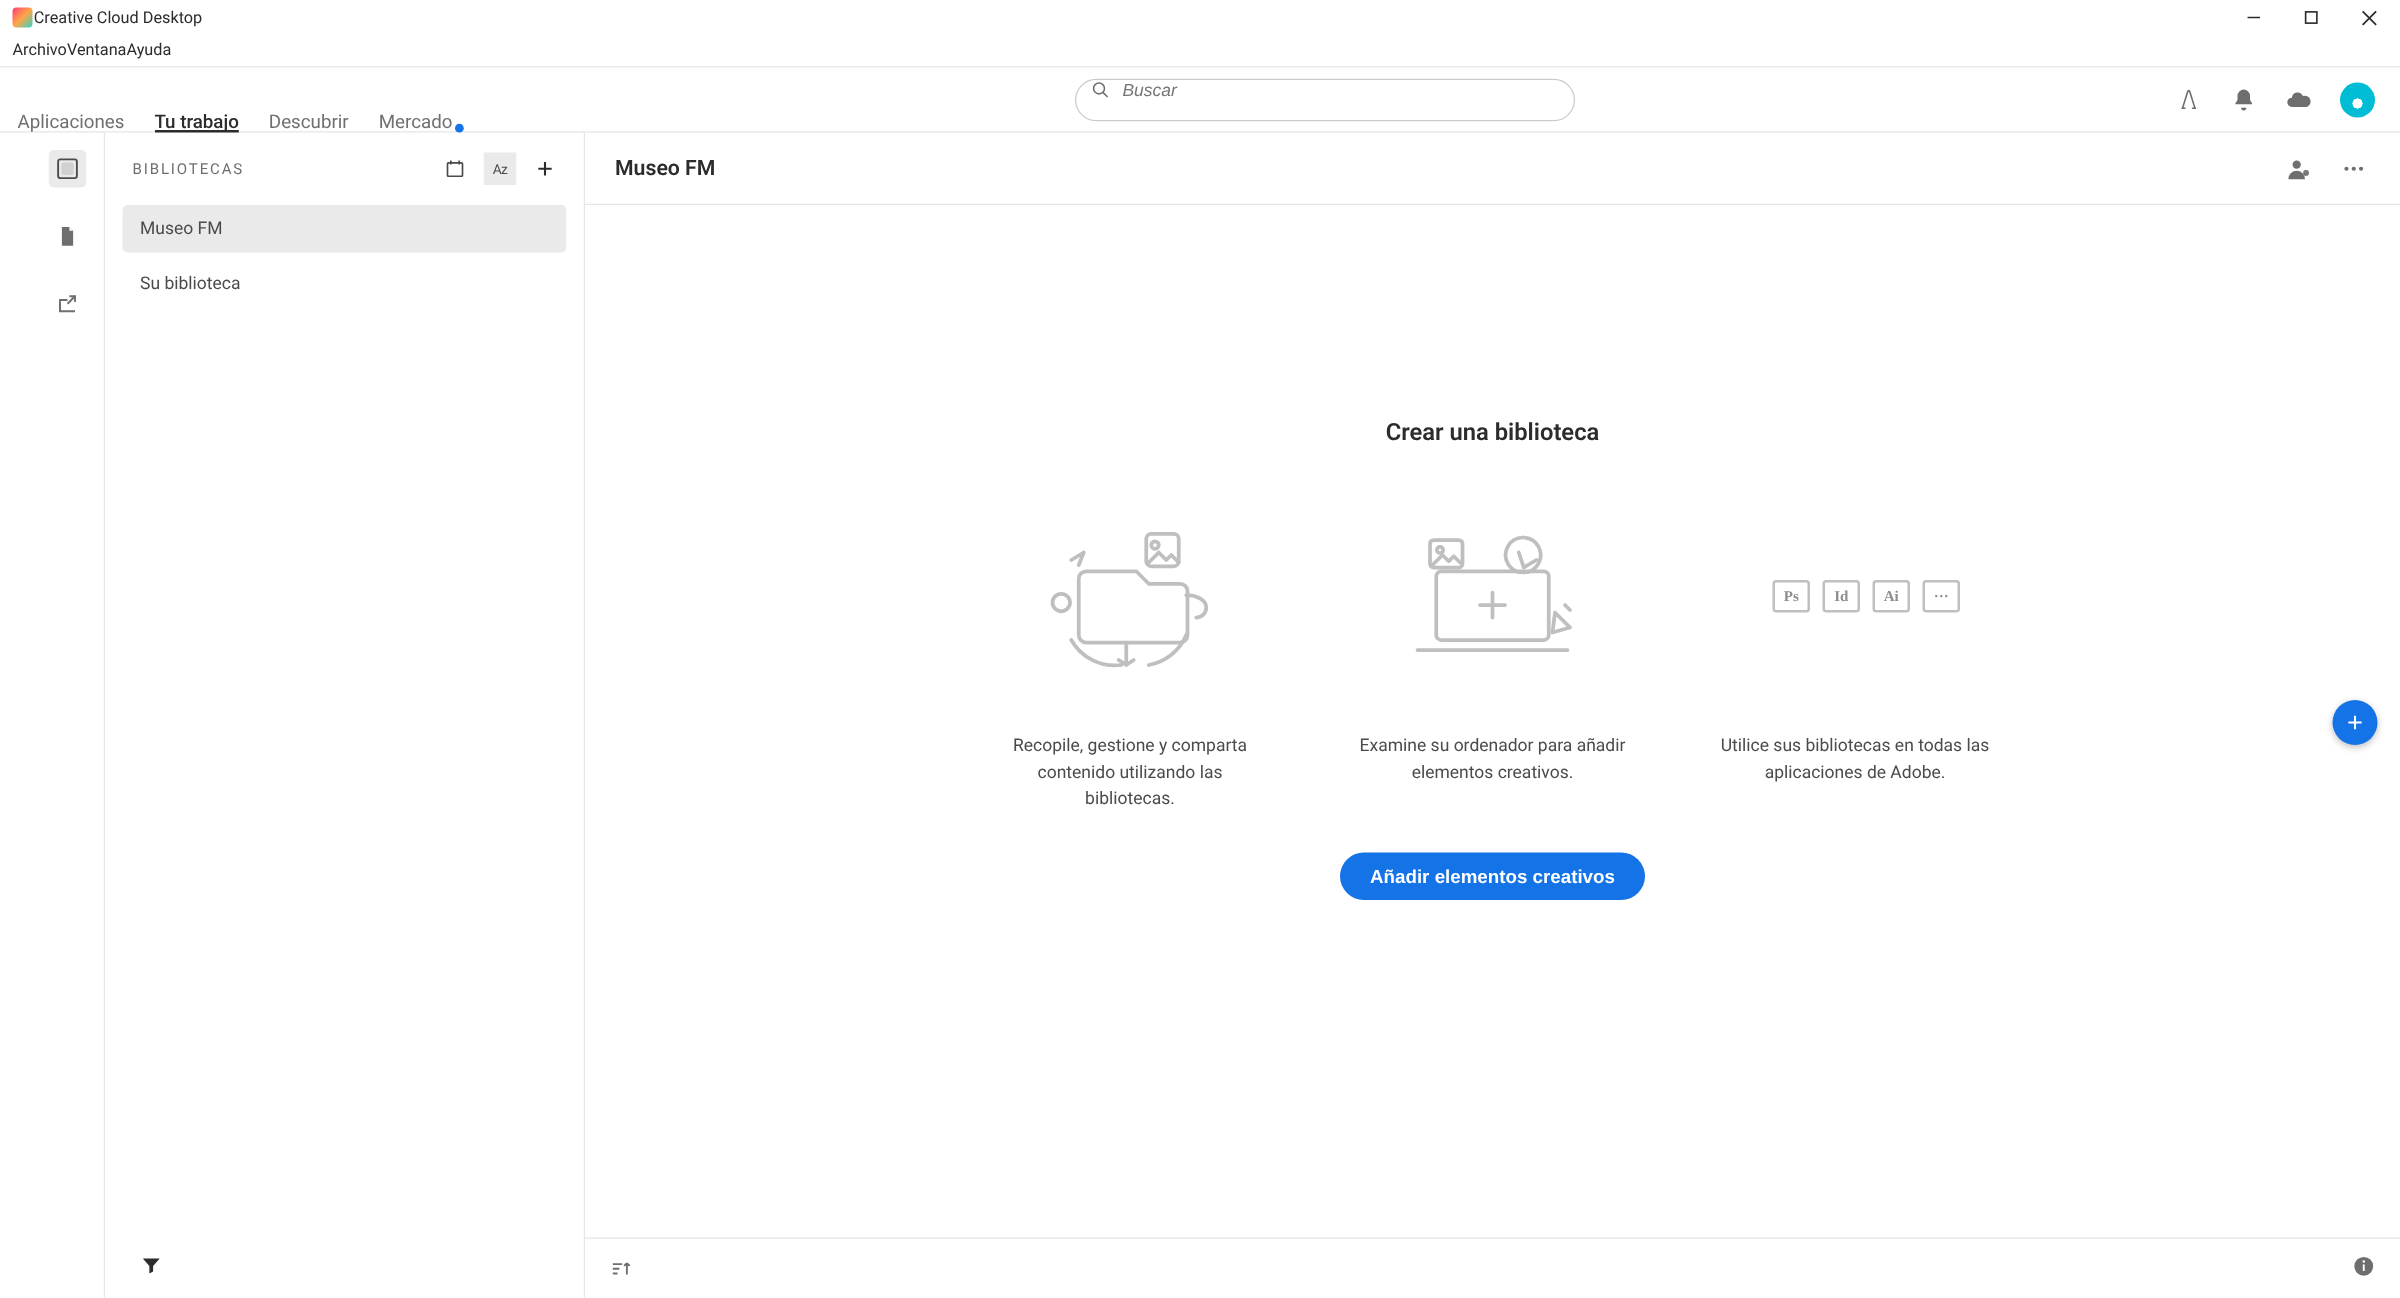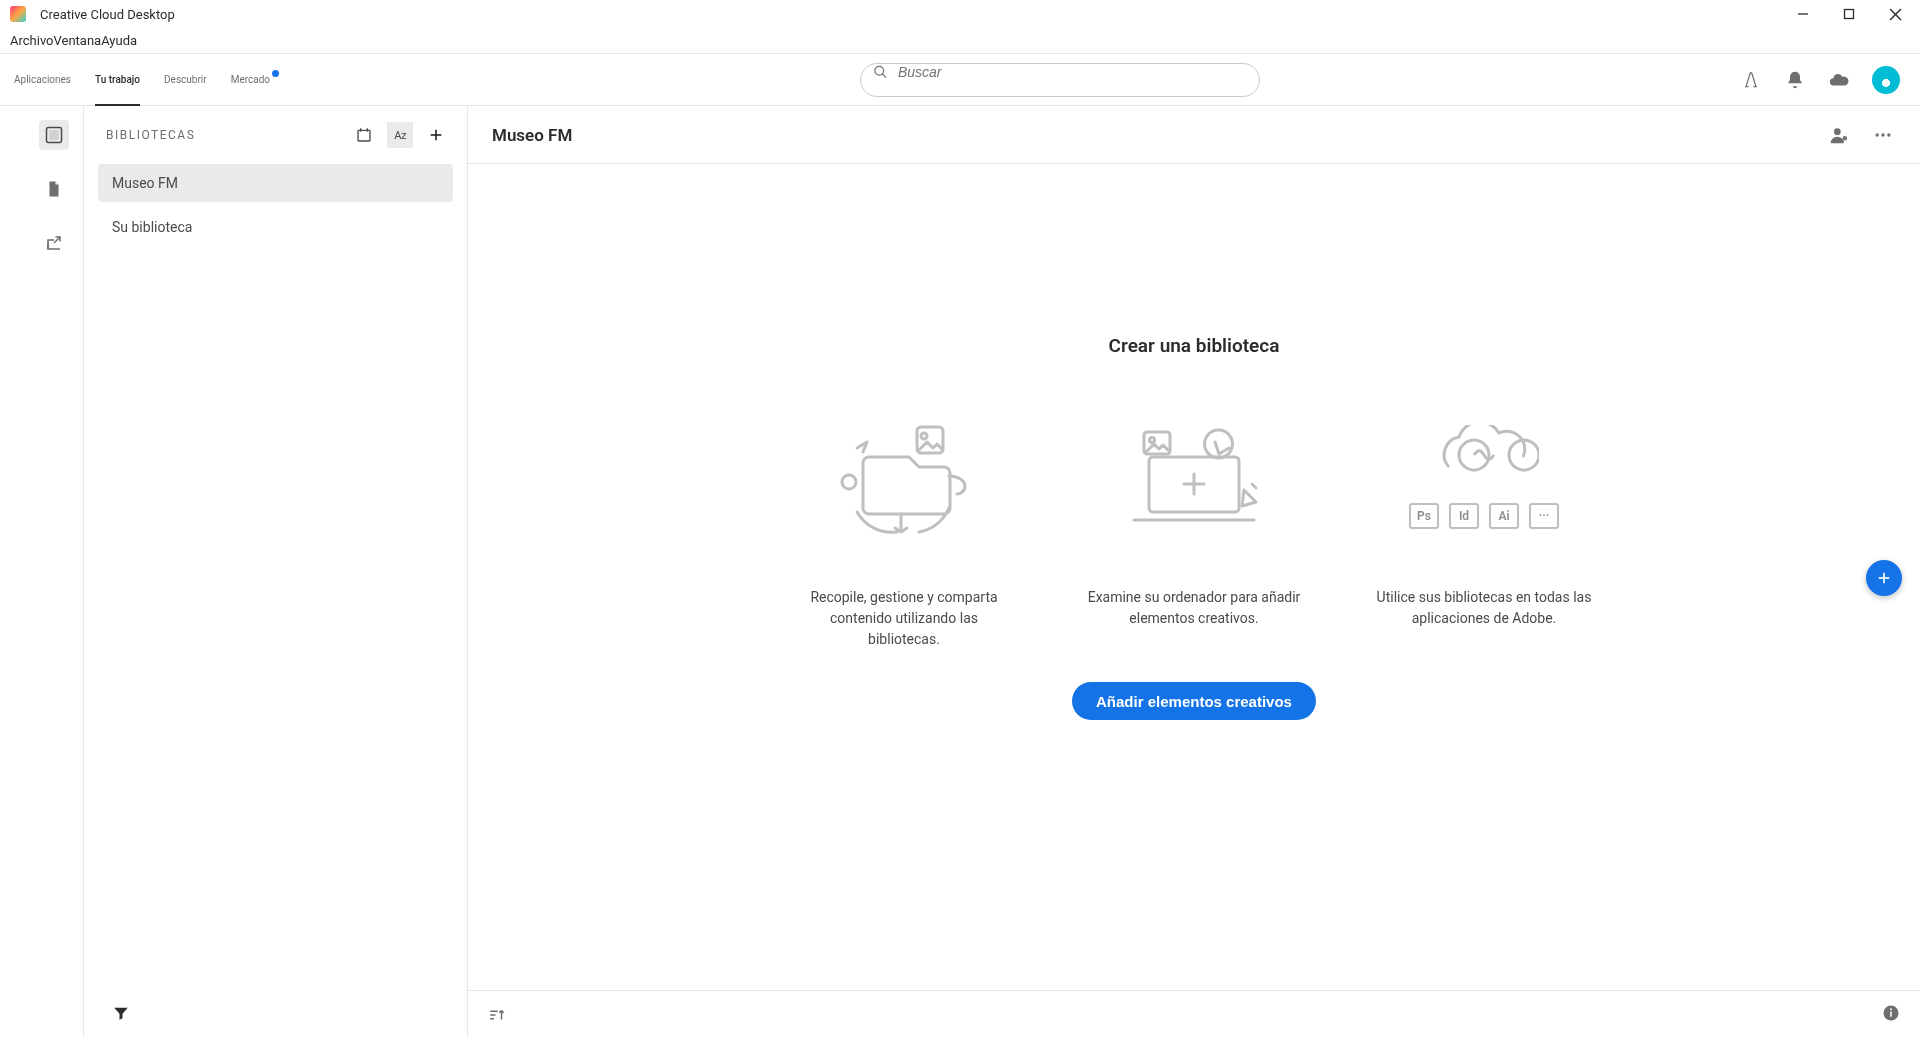--- a/index.html
+++ b/index.html
@@ -1,33 +1,33 @@
 <!DOCTYPE html>
 <html><head>
 <meta charset="utf-8">
 <style>
   * { box-sizing: border-box; margin: 0; padding: 0; }
   html, body { width: 1920px; height: 1038px; font-family: -apple-system, BlinkMacSystemFont, "Segoe UI", Roboto, Arial, sans-serif; font-size: 14px; color: #2c2c2c; background: #fff; overflow: hidden; }
 
   
   .titlebar { height: 28px; display: flex; align-items: center; padding: 0 10px; border-bottom: 0px solid #eee; }
-  .titlebar-left { display: flex; align-items: center; gap: 14px; }
+  .titlebar-left { display: flex; align-items: center; gap: 1px; }
   .app-icon { width: 16px; height: 16px; border-radius: 3px; background: linear-gradient(135deg,#ff3b77 0%,#ffa646 50%,#2ed4c6 100%); }
   .titlebar-title { font-size: 13px; color: #2c2c2c; }
   .titlebar-right { margin-left: auto; display: flex; gap: 28px; align-items: center; padding-right: 6px; }
   .win-btn { width: 18px; height: 18px; display: flex; align-items: center; justify-content: center; color: #2c2c2c; cursor: pointer; }
 
   
   .menubar { height: 26px; display: flex; align-items: center; padding: 0 10px; border-bottom: 1px solid #e6e6e6; font-size: 13px; color: #2c2c2c; }
   .menubar span { cursor: pointer; }
 
   
   .header-row { height: 52px; display: flex; align-items: center; border-bottom: 1px solid #e6e6e6; }
   .primary-tabs { display: flex; align-items: center; gap: 24px; padding-left: 14px; }
-  .primary-tab { height: 52px; display: flex; align-items: center; color: #707070; font-size: 10px; cursor: pointer; position: relative; }
+  .primary-tab { height: 52px; display: flex; align-items: flex-end; color: #707070; font-size: 15px; cursor: pointer; position: relative; }
   .primary-tab.active { color: #2c2c2c; font-weight: 500; }
   .primary-tab.active::after { content: ""; position: absolute; left: 0; right: 0; bottom: 0; height: 2px; background: #2c2c2c; }
   .dot-badge { width: 7px; height: 7px; border-radius: 50%; background: #1473e6; margin-left: 2px; margin-top: -12px; }
   .search-wrap { margin-left: auto; width: 400px; height: 34px; border: 1px solid #cacaca; border-radius: 17px; display: flex; align-items: flex-start; padding: 0 12px; gap: 10px; color: #8e8e8e; position: absolute; left: 860px; }
   .search-input { border: none; outline: none; width: 100%; font-size: 14px; font-style: italic; color: #8e8e8e; background: transparent; }
   .header-right { margin-left: auto; display: flex; align-items: center; gap: 22px; padding-right: 20px; }
   .hr-icon { width: 22px; height: 22px; display: flex; align-items: center; justify-content: center; color: #6e6e6e; cursor: pointer; }
   .avatar { width: 28px; height: 28px; border-radius: 50%; background: radial-gradient(circle at 50% 60%, #fff 0 18%, #00bcd4 19% 100%); cursor: pointer; }
 
   
@@ -274,21 +274,21 @@
               <circle cx="38" cy="28" r="2.5"></circle>
                 <path d="M32 40 l8 -8 l5 5 l4 -4 l5 5"></path>
               <path d="M105 18 a14 14 0 1 1 -1 0 M105 42 l10 -6 m-10 6 l-4 -12"></path>
               <path d="M130 78 l12 12 l-14 4 z M138 72 l4 4"></path>
             </svg>
           </div>
           <div class="card-text">Examine su ordenador para añadir elementos creativos.</div>
         </div>
 
         <div class="card">
-          <div class="card-illus" style="flex-direction:column;gap:18px;">
+          <div class="card-illus" style="flex-direction:row;gap:18px;font-family:Liberation Serif, serif;">
             <svg class="cloud-infinity" width="110" height="60" viewBox="0 0 110 60">
               <path d="M30 30 a15 15 0 1 1 0 0.1 M80 30 a15 15 0 1 1 0 0.1 M45 30 C55 15 55 45 65 30"></path>
               <path d="M20 42 a18 18 0 0 1 10 -30 a22 22 0 0 1 40 -4 a18 18 0 0 1 24 24" fill="none"></path>
             </svg>
             <div class="chip-row">
               <div class="app-chip">
                   <span>Ps</span>
                 </div>
               <div class="app-chip">
                   <span>Id</span>

